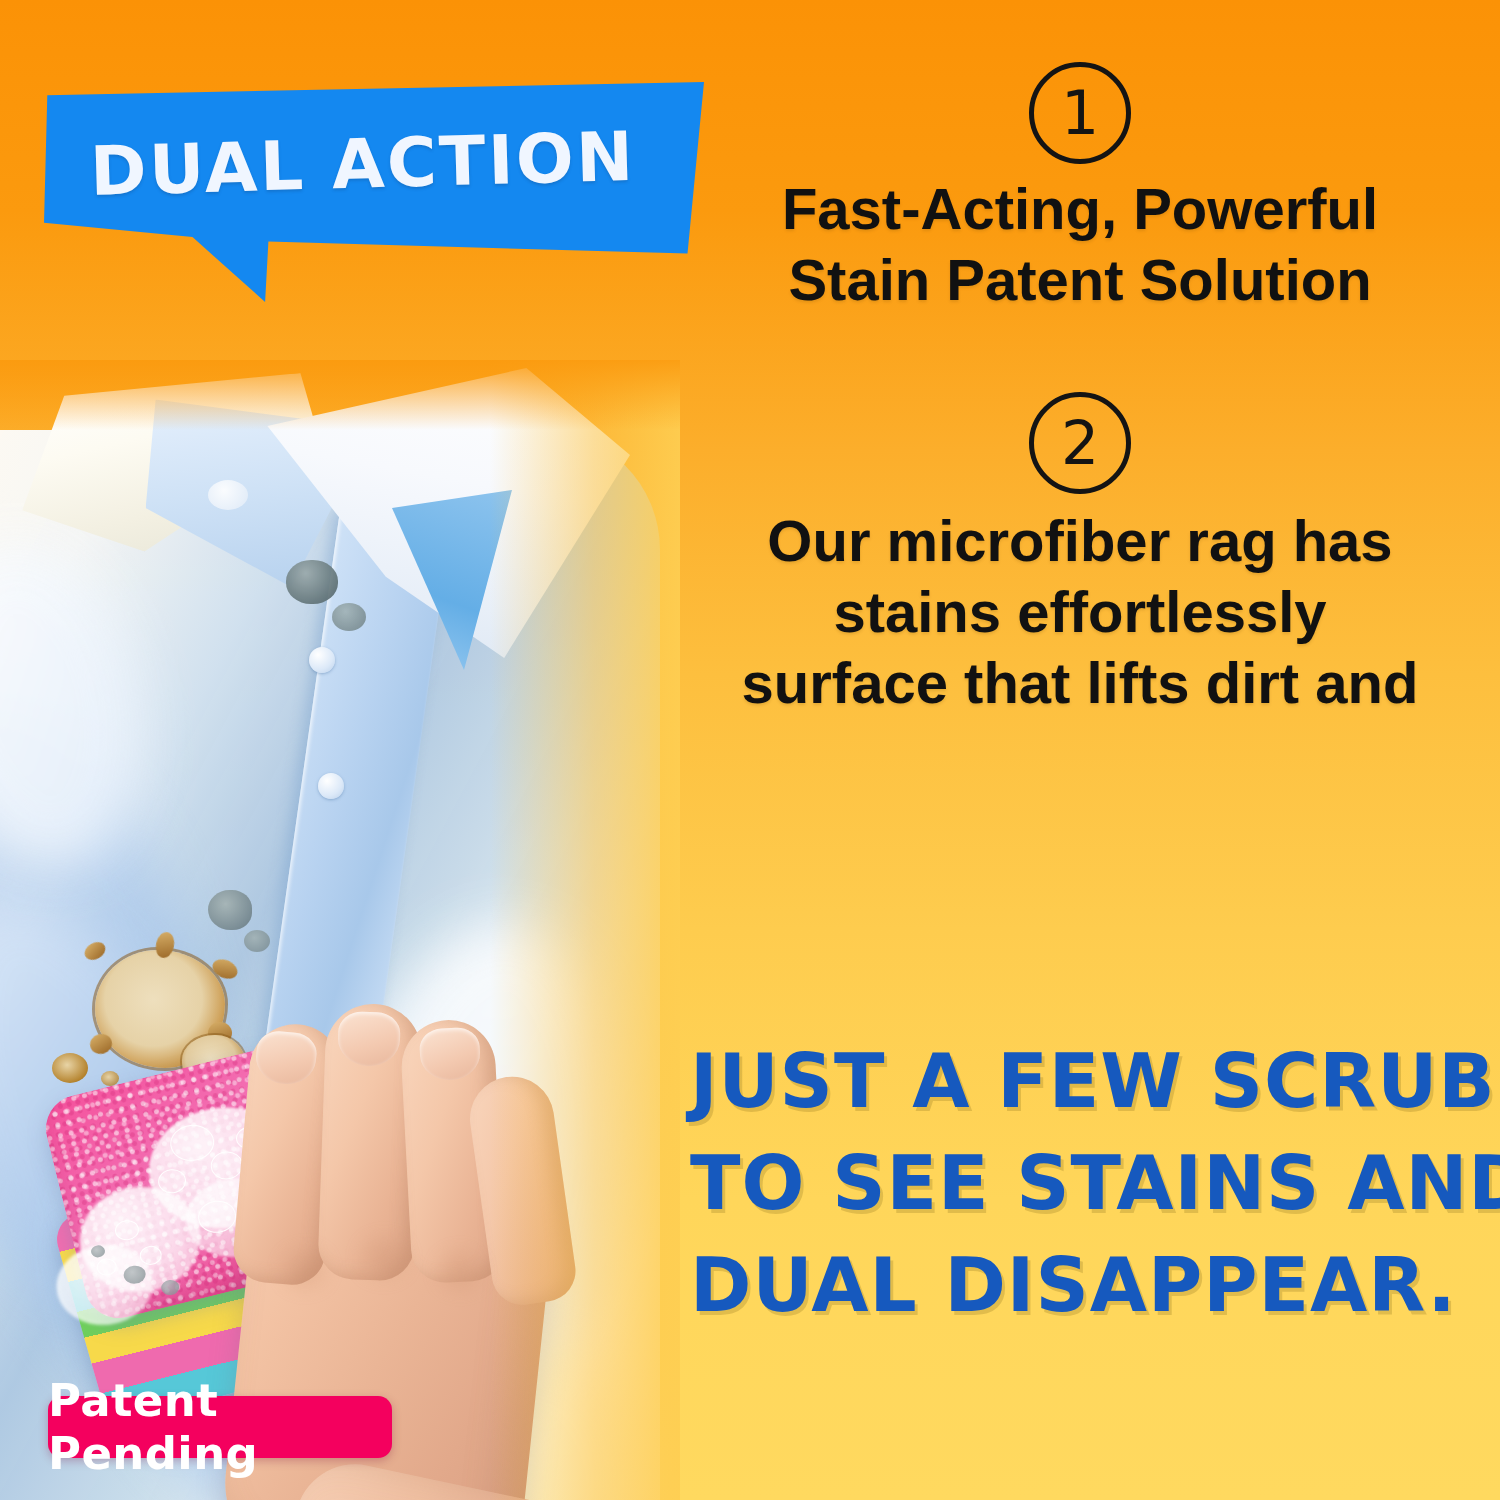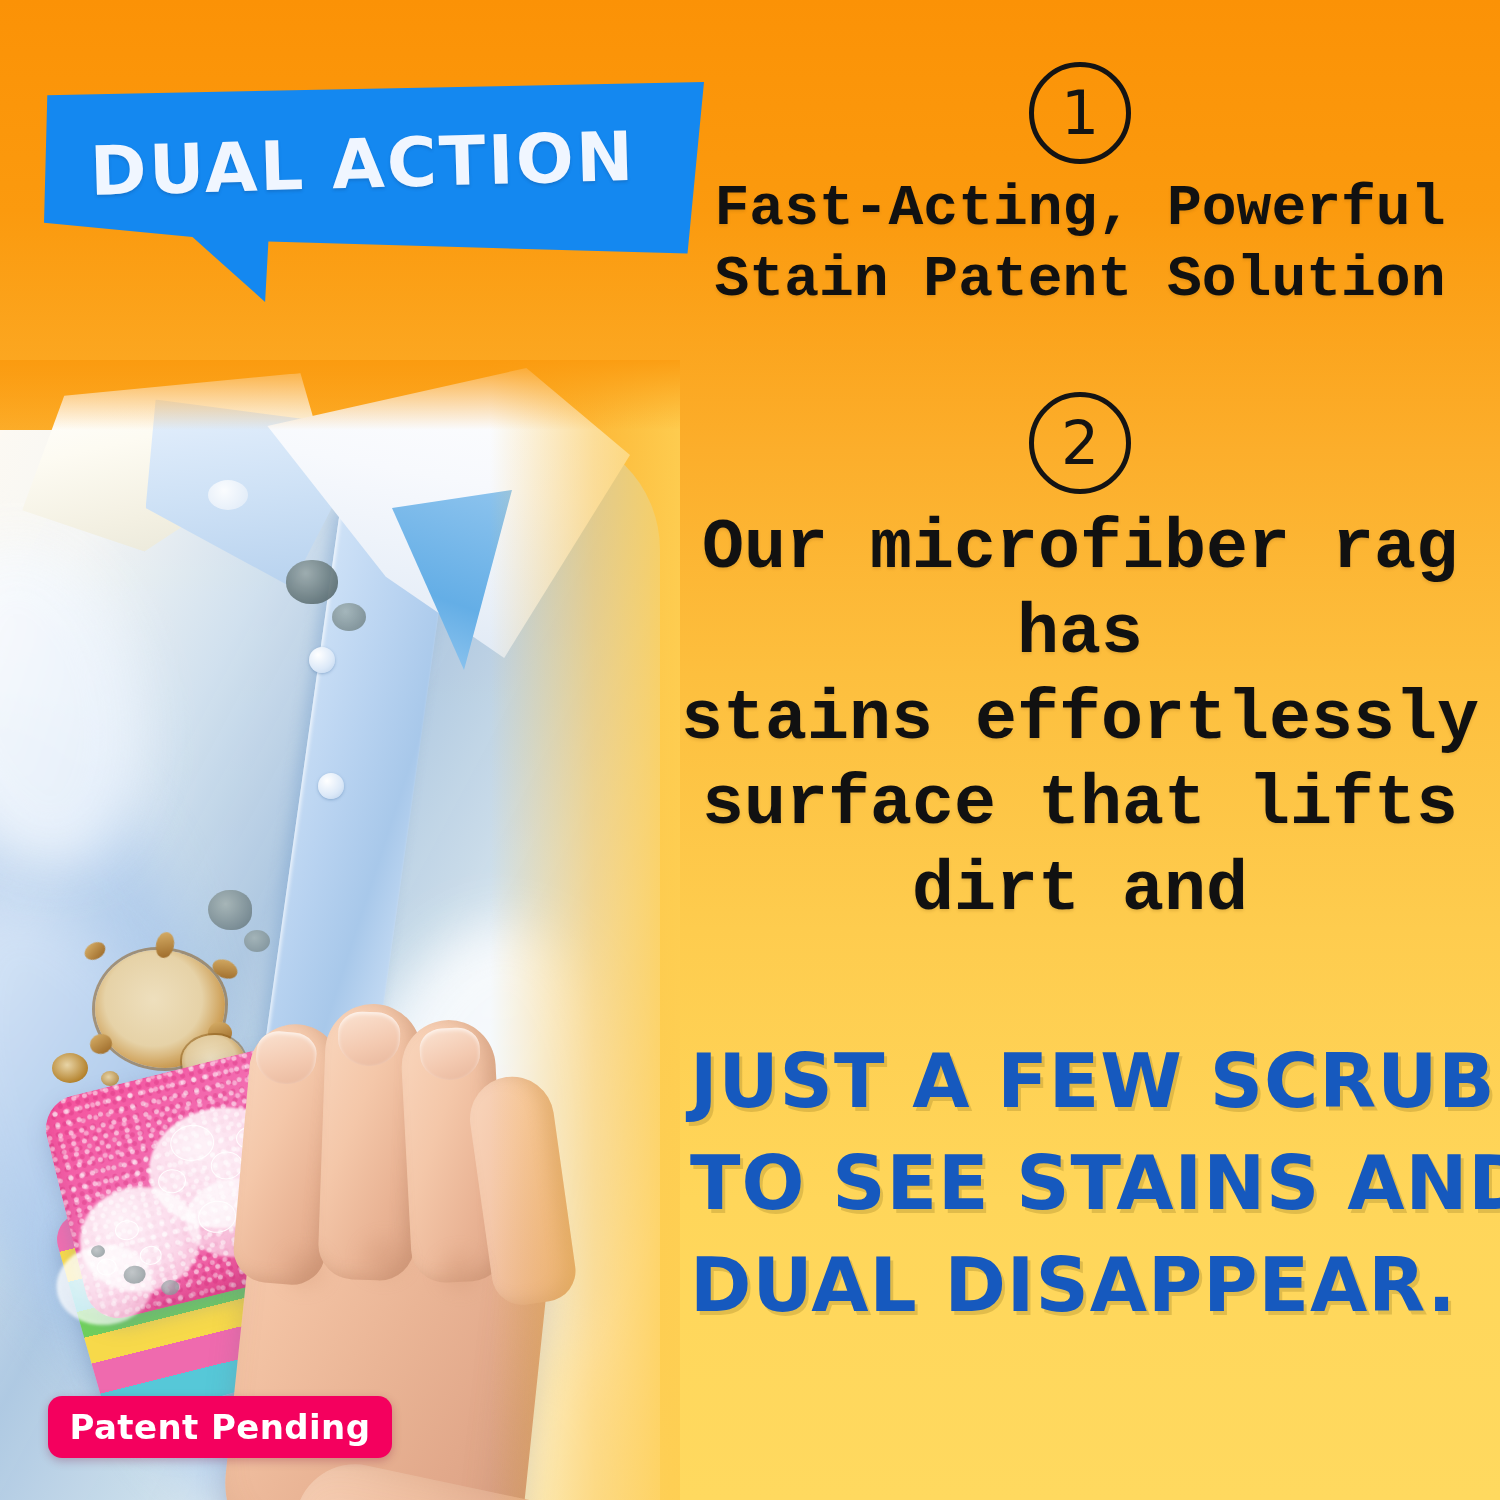--- a/index.html
+++ b/index.html
@@ -250,47 +250,47 @@
   .step-1{top:62px;}
   .step-2{top:392px;}
   .num-circle{
     width:102px;height:102px;margin:0 auto 10px;border-radius:50%;
     border:5px solid #141414;box-sizing:border-box;
     display:flex;align-items:center;justify-content:center;
     font-size:60px;font-weight:400;color:#141414;
     font-family:"DejaVu Sans", sans-serif;line-height:1;
   }
   .step-body{
-    font-family:Liberation Mono, monospace;
+    font-family:Liberation Sans, sans-serif;
     font-weight:700;color:#111111;line-height:1.22;
     text-shadow:0 2px 3px rgba(120,75,0,.18);
   }
   .step-1 .step-body{font-size:58px;}
-  .step-2 .step-body{font-size:70px;margin-top:12px;}
+  .step-2 .step-body{font-size:58px;margin-top:12px;}
 
   
   .headline{
     position:absolute;left:690px;top:1030px;width:790px;
     font-family:"DejaVu Sans", sans-serif;
     font-weight:800;font-size:74px;line-height:1.38;
     letter-spacing:1px;color:#1659BE;text-align:left;
     text-shadow:3px 4px 0 rgba(120,95,20,.22);
   }
   .headline div{white-space:nowrap;}
 
   
   .patent{
     position:absolute;left:48px;top:1396px;width:344px;height:62px;
     background:#F4005E;border-radius:14px;
     display:flex;align-items:center;justify-content:center;
     box-shadow:0 3px 10px rgba(120,0,50,.28);
   }
   .patent span{
     font-family:"DejaVu Sans", sans-serif;
-    font-weight:700;font-size:34px;color:#FFFFFF;letter-spacing:.4px;
+    font-weight:700;font-size:45px;color:#FFFFFF;letter-spacing:.4px;
   }
 </style>
 </head>
 <body>
 
 <div id="poster">
 
   <div class="photo">
     <div class="shirt-body"></div>
     <div class="shirt-fold f1"></div>

